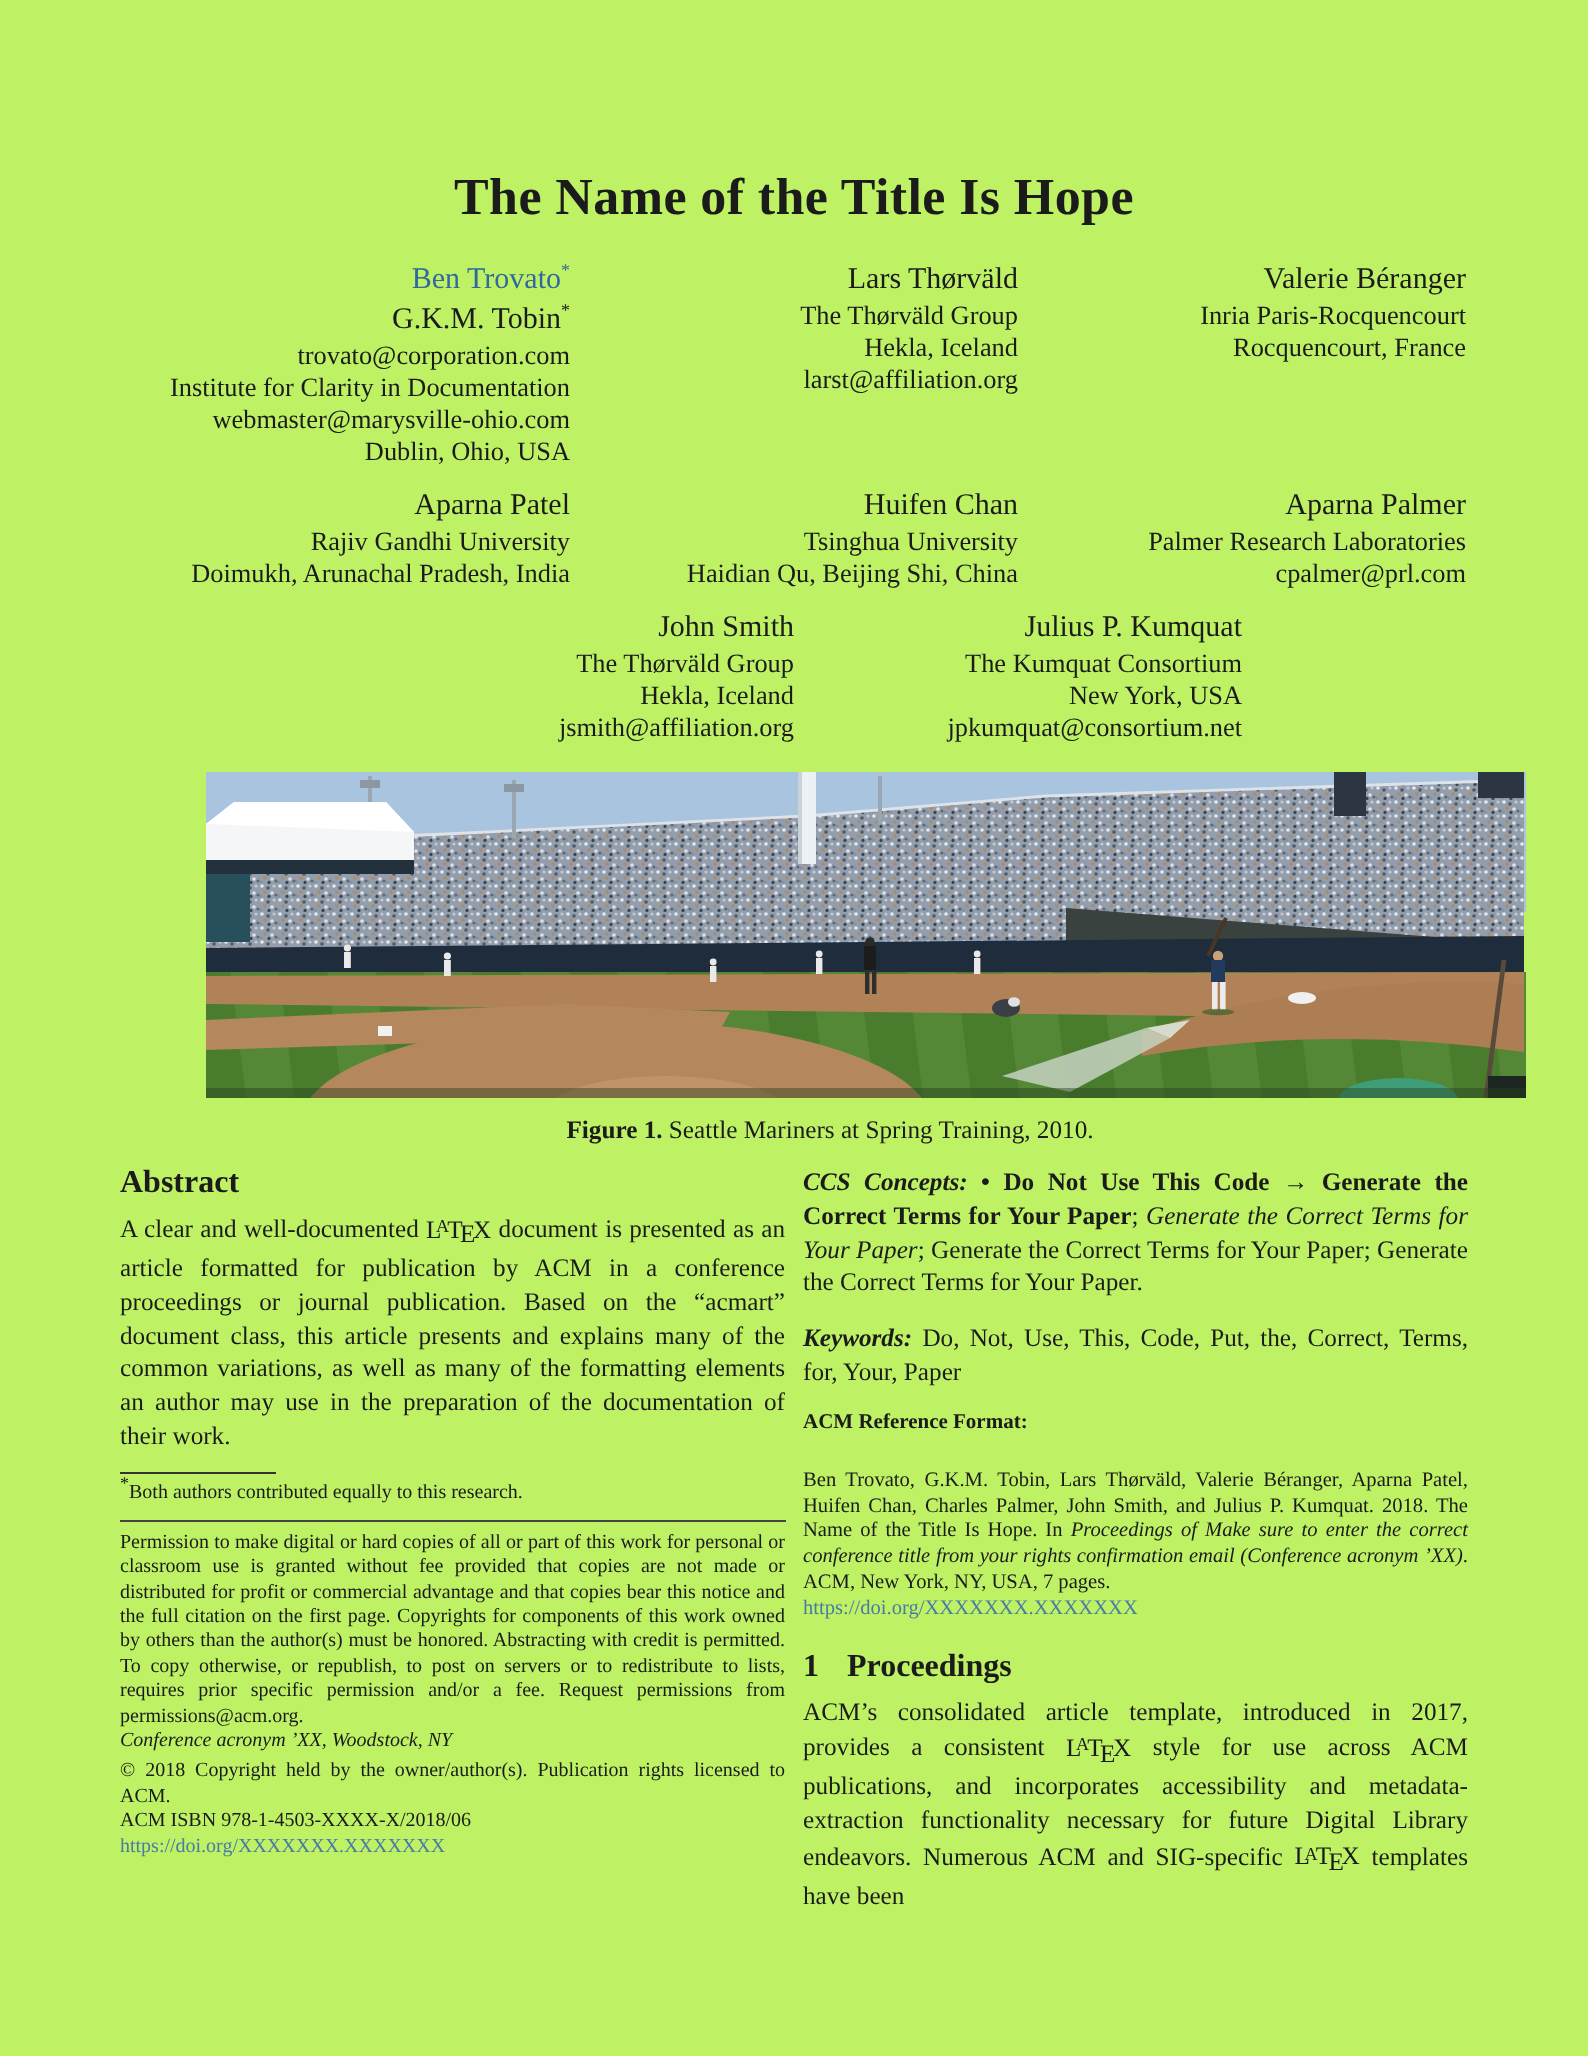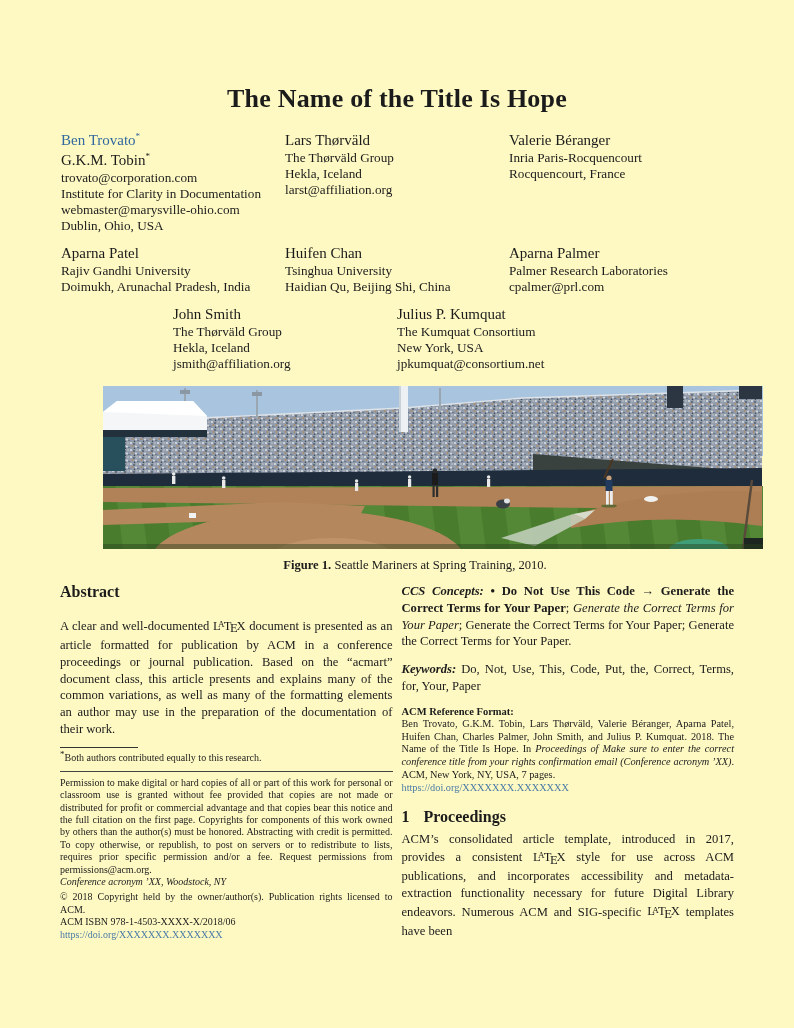--- a/index.html
+++ b/index.html
@@ -1,68 +1,68 @@
 <!DOCTYPE html>
 <html><head>
 <meta charset="utf-8">
 <style>
   * { box-sizing: border-box; margin: 0; padding: 0; }
   html,body { background:#888; }
   .page {
     position: relative;
     width: 794px; height: 1028px;
     margin: 0 auto;
-    background: #fef9c3;
+    background: #bef264;
     font-family: "Liberation Serif", serif;
     color: #1b1b1b;
     overflow: hidden;
   }
   .content { padding: 0 60px; }
 
   .title {
     margin-top: 84px;
     text-align: center;
     font-size: 26px;
     font-weight: 700;
     letter-spacing: 0.2px;
   }
 
   
   #authors { margin-top: 16px; }
   .author-row { display: flex; justify-content: center; }
   .author-row + .author-row { margin-top: 9px; }
-  .author-block { width: 224px; text-align: left; }
+  .author-block { width: 224px; text-align: right; }
   .author-name { font-size: 15px; line-height: 20px; }
   .author-name.blue { color: #31699e; }
   .author-affil { font-size: 13.2px; line-height: 16px; }
   .author-name sup, .footnote sup { font-size: 9px; vertical-align: super; line-height: 0; }
 
   
   .figure-wrap { width: 660px; margin: 14px auto 0; padding-left: 36px; }
   .photo { width: 660px; height: 163px; display: block; }
   .caption { margin-top: 9px; text-align: center; font-size: 12.6px; }
 
   
   .cols { display: flex; gap: 9px; margin-top: 10px; }
   .col { width: 333px; }
 
-  h2.colhead { font-size: 16px; font-weight: 700; margin-bottom: 15px; }
+  h2.colhead { font-size: 16px; font-weight: 700; margin-bottom: 4px; }
   h2.section { font-size: 16px; font-weight: 700; margin: 13px 0 5px; }
   h2.section .secnum { margin-right: 14px; }
 
   .body-text { font-size: 12.6px; line-height: 16.8px; text-align: justify; }
   .mb { margin-bottom: 11px; }
 
   .footnote-rule { width: 78px; border-top: 1px solid #333; margin-top: 9px; }
   .footnote { font-size: 10px; line-height: 13px; margin-top: 3px; }
   .col-rule { border-top: 1px solid #444; margin: 7px 0 5px; }
 
   .small-text { font-size: 10px; line-height: 12.4px; text-align: justify; }
   .ref-text { font-size: 10.3px; line-height: 12.8px; text-align: justify; }
-  .refhead { font-size: 10.5px; font-weight: 700; margin-top: 11px; margin-bottom: 1px; }
+  .refhead { font-size: 10.5px; font-weight: 700; margin-top: 11px; margin-bottom: 18px; }
   .mt2 { margin-top: 3px; }
 
   .seg-b { font-weight: 700; }
   .seg-i { font-style: italic; }
   .seg-bi { font-weight: 700; font-style: italic; }
   .seg-link { color: #4a7ba6; }
   a.plain, .seg-link { text-decoration: none; cursor: pointer; }
 
   
   .lA { font-size: 0.72em; vertical-align: 0.28em; margin: 0 -0.1em 0 -0.3em; }

